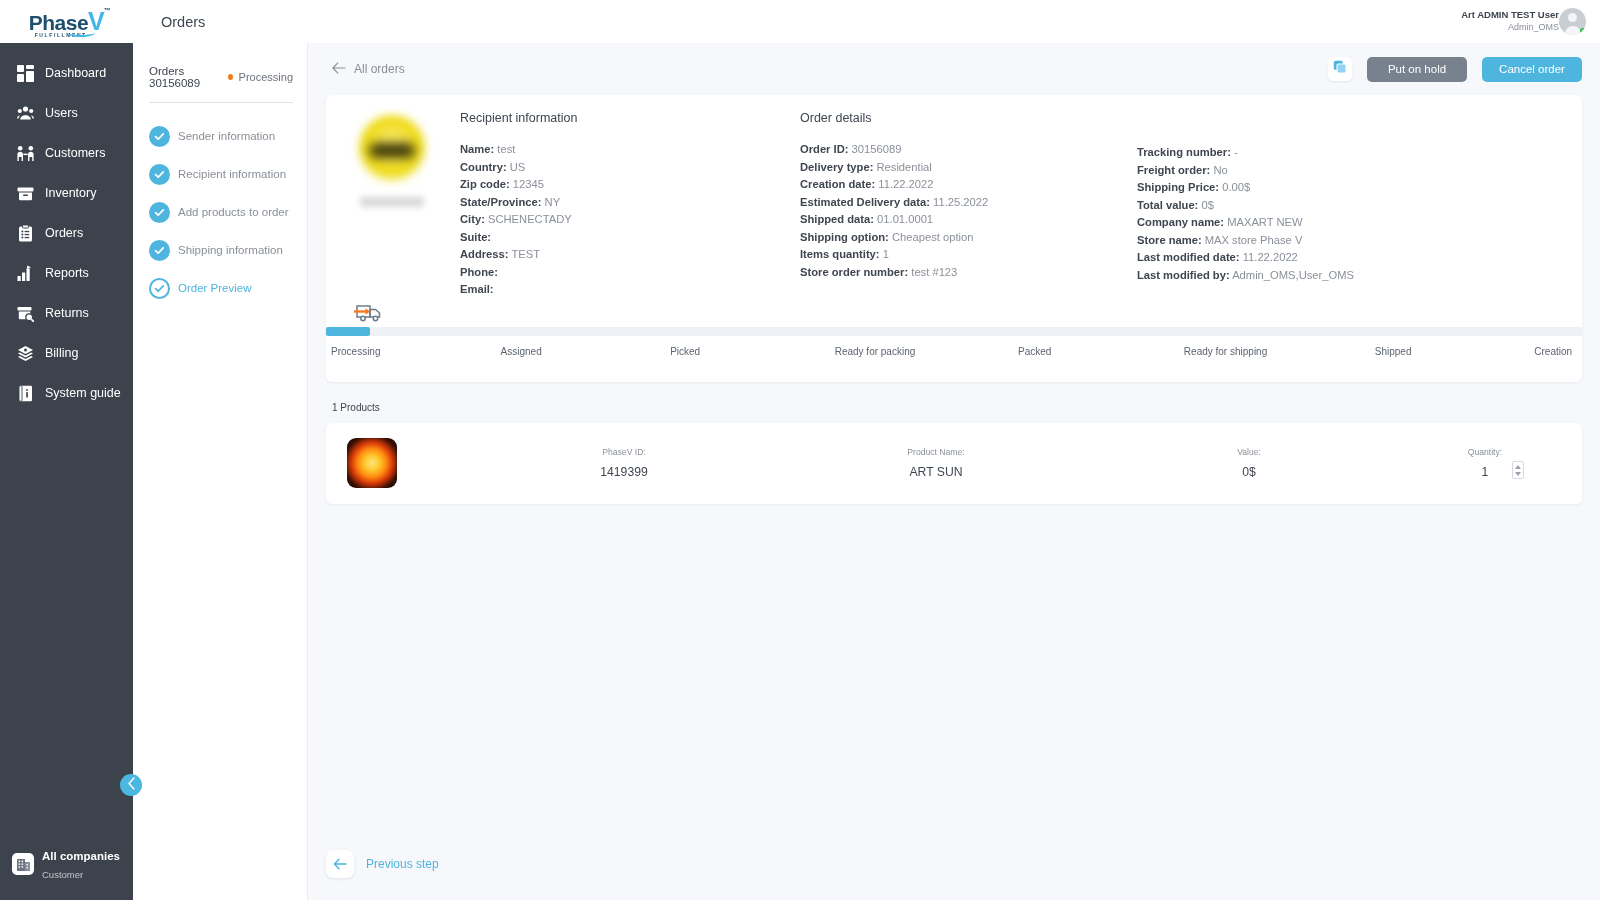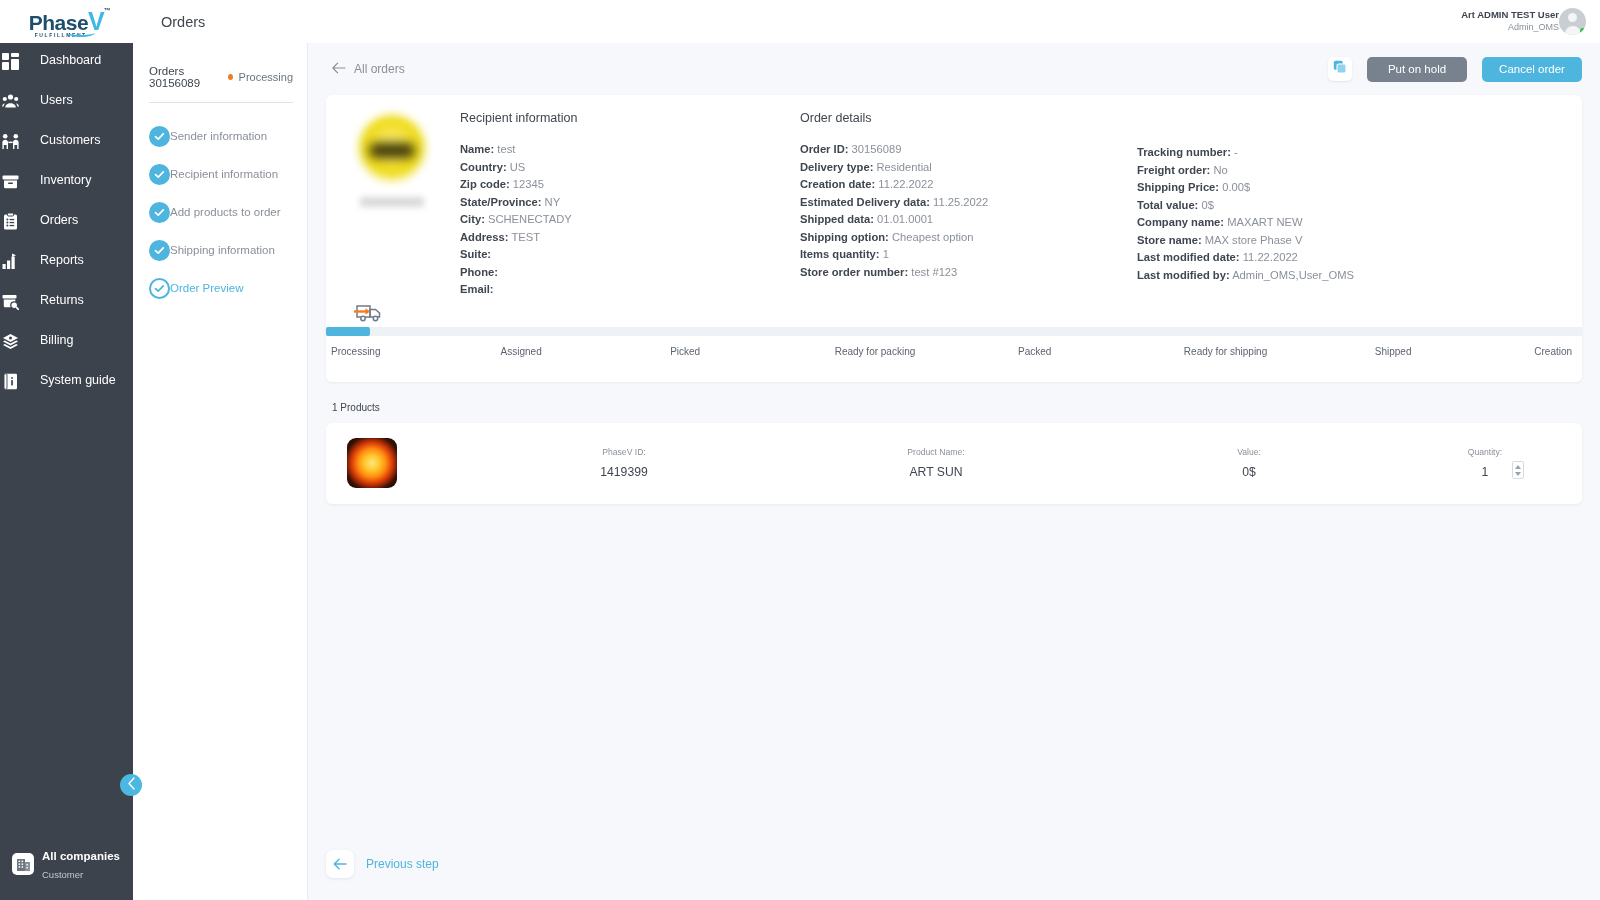--- a/index.html
+++ b/index.html
@@ -36,22 +36,22 @@
     font-size: 5px; letter-spacing: 1.6px; color: #1d4e6e; font-weight: bold;
   }
   .logo-tm { position: absolute; right: -6px; top: -2px; font-size: 7px; color: #1d4e6e; }
   .logo-swoosh {
     position: absolute; left: 38px; top: 19px; width: 28px; height: 9px;
     border-bottom: 2px solid #3fb8e6; border-radius: 0 0 60% 60%;
   }
 
   .nav { margin-top: 10px; }
   .nav-item {
-    display: flex; gap: 21px;
-    height: 40px; padding-left: 2px; cursor: pointer;
+    display: flex; align-items: center; gap: 11px;
+    height: 40px; padding-left: 17px; cursor: pointer;
     color: #ffffff; font-size: 12.5px;
   }
   .nav-ico { width: 17px; height: 17px; flex: 0 0 17px; display: block; }
   .nav-ico svg { display: block; }
 
   .company {
     position: absolute; bottom: 18px; left: 0; width: 133px;
     display: flex; align-items: center; gap: 8px; padding-left: 12px;
     cursor: pointer;
   }
@@ -98,21 +98,21 @@
     position: absolute; left: 133px; top: 43px; width: 175px; height: 857px;
     background: #ffffff; border-right: 1px solid #e8ebef;
     padding: 22px 14px 0 16px; z-index: 3;
   }
   .order-head { display: flex; align-items: center; gap: 6px; font-size: 11.5px; color: #3f4650; }
   .order-head .oid { font-weight: normal; }
   .dot-orange { width: 6px; height: 6px; border-radius: 50%; background: #f07c1e; display: inline-block; }
   .order-status { color: #6b7480; font-size: 11px; }
   .hr { height: 1px; background: #dfe3e8; margin: 13px 0 14px 0; }
 
-  .step { display: flex; align-items: center; gap: 0; height: 38px; cursor: pointer; }
+  .step { display: flex; align-items: center; gap: 8px; height: 38px; cursor: pointer; }
   .step-circle {
     width: 21px; height: 21px; border-radius: 50%; flex: 0 0 21px;
     border: 2px solid #4eb5de; background: #4eb5de;
     display: flex; align-items: center; justify-content: center;
   }
   .step-circle.open { background: #ffffff; }
   .step-circle svg { display: block; }
   .step-label { font-size: 11.5px; color: #8a9099; }
   .step.active .step-label { color: #4eb5de; }
 
@@ -468,22 +468,22 @@
           <div class="thumb-cap"></div>
         </div>
 
         <div class="col-recipient">
           <div class="sec-title">Recipient information</div>
           <div class="kv"><b>Name:</b> <span>test</span></div>
           <div class="kv"><b>Country:</b> <span>US</span></div>
           <div class="kv"><b>Zip code:</b> <span>12345</span></div>
           <div class="kv"><b>State/Province:</b> <span>NY</span></div>
           <div class="kv"><b>City:</b> <span>SCHENECTADY</span></div>
+          <div class="kv"><b>Suite:</b> <span></span></div>
           <div class="kv"><b>Address:</b> <span>TEST</span></div>
-          <div class="kv"><b>Suite:</b> <span></span></div>
           <div class="kv"><b>Phone:</b> <span></span></div>
           <div class="kv"><b>Email:</b> <span></span></div>
         </div>
 
         <div class="col-details">
           <div class="sec-title">Order details</div>
           <div class="kv"><b>Order ID:</b> <span>30156089</span></div>
           <div class="kv"><b>Delivery type:</b> <span>Residential</span></div>
           <div class="kv"><b>Creation date:</b> <span>11.22.2022</span></div>
           <div class="kv"><b>Estimated Delivery data:</b> <span>11.25.2022</span></div>

